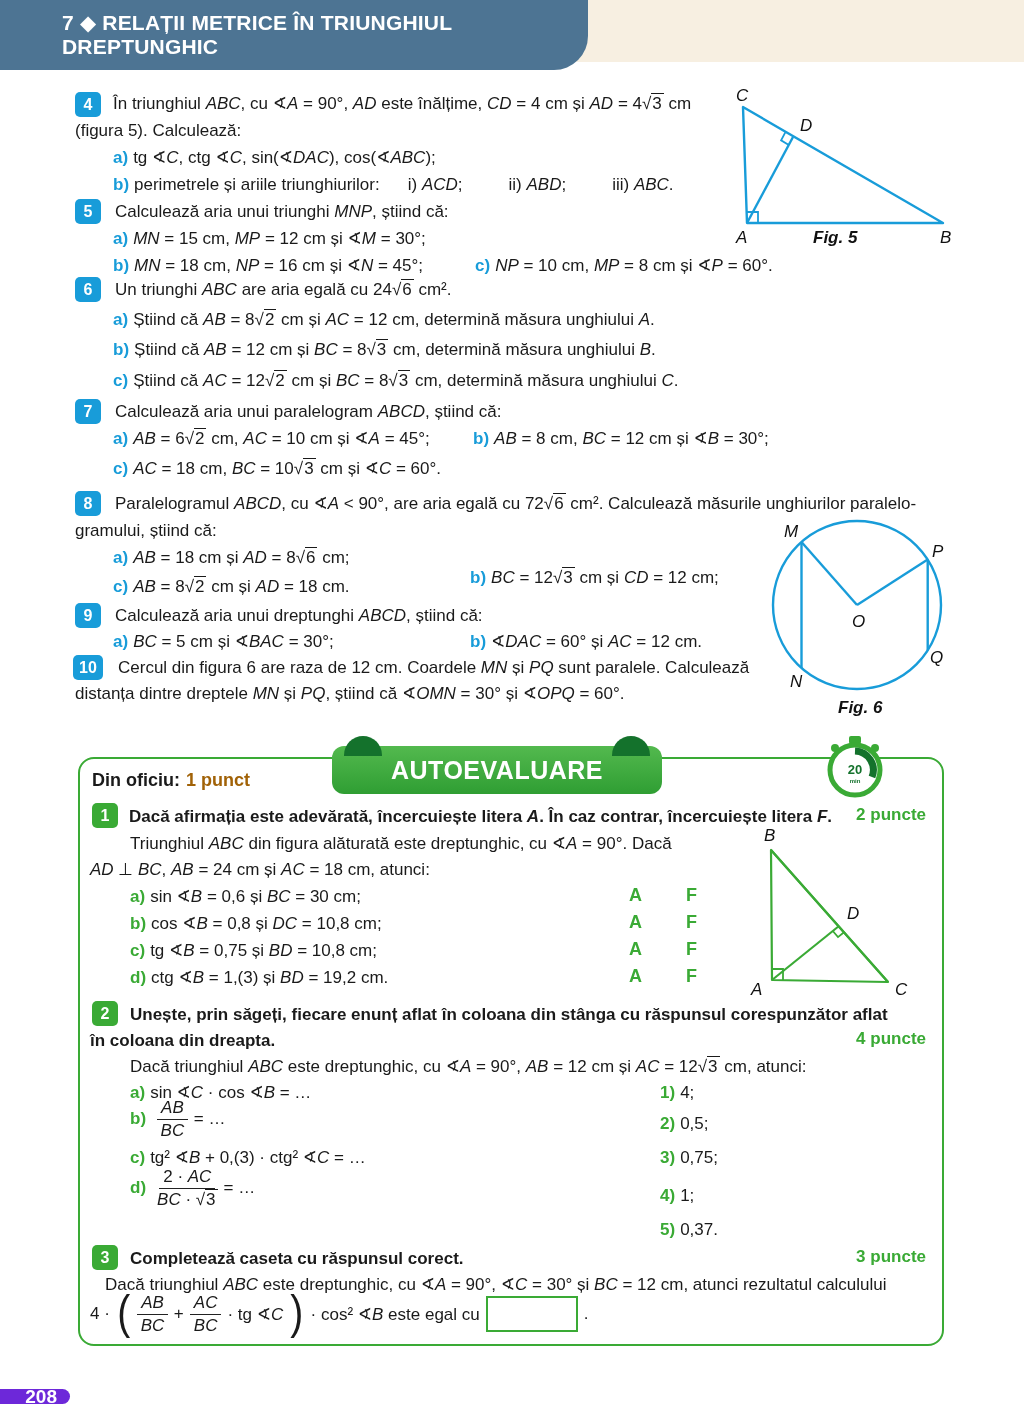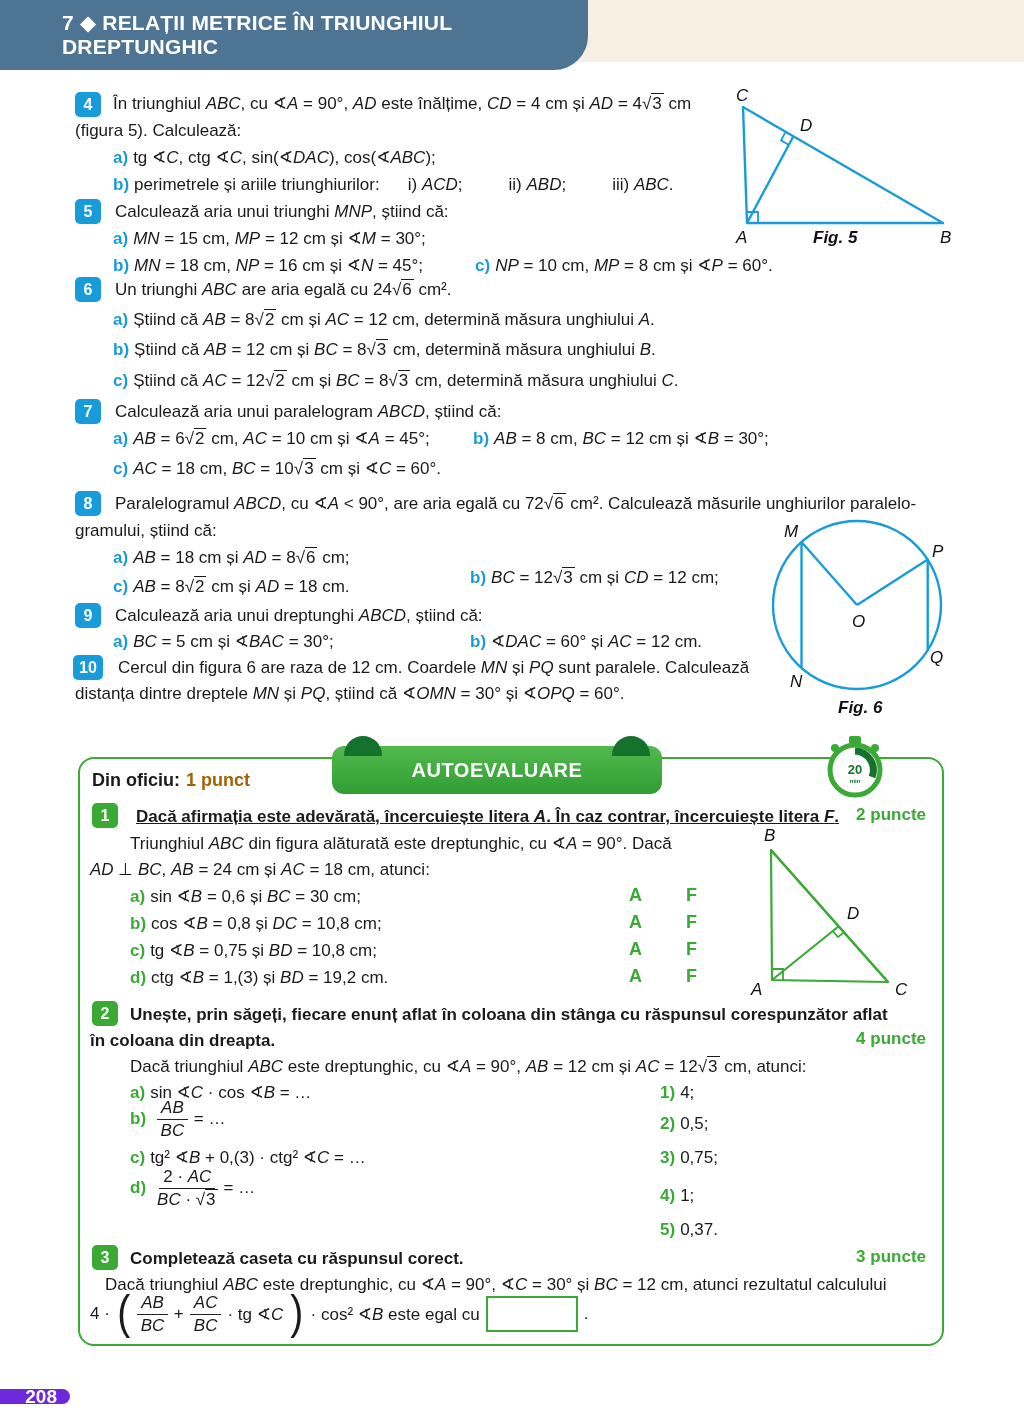--- a/index.html
+++ b/index.html
@@ -17,21 +17,21 @@
   .nbadge.blue{background:#189cd9;}
   .nbadge.green{background:#3aaa35;}
   .rad{border-top:1.6px solid currentColor;padding:0 2px 0 1px;}
   i{font-style:italic;}
   .gap28{margin-left:28px;}
   
   .autoeval{position:absolute;left:78px;top:757px;width:866px;height:589px;border:2.5px solid #3aaa35;
         border-radius:16px;box-sizing:border-box;}
   .banner{position:absolute;left:252px;top:-13px;width:330px;height:48px;z-index:2;
         background:linear-gradient(#53b94e,#2f9e33);border-radius:12px;display:flex;align-items:center;
-        justify-content:center;color:#fff;font-weight:bold;font-size:20px;letter-spacing:.5px;}
+        justify-content:center;color:#fff;font-weight:bold;font-size:25px;letter-spacing:.5px;}
   .banner::before,.banner::after{content:"";position:absolute;top:-10px;width:38px;height:20px;
         border-radius:19px 19px 0 0;background:#14722c;z-index:-1;}
   .banner::before{left:12px;} .banner::after{right:12px;}
   .oficiu{position:absolute;left:12px;top:11px;font-weight:bold;font-size:18px;}
   .oficiu .pts{color:#a16207;margin-left:6px;}
   .points{position:absolute;right:16px;color:#3aaa35;font-weight:bold;white-space:nowrap;}
   .bold{font-weight:bold;}
   .af{position:absolute;color:#3aaa35;font-weight:bold;font-size:18px;}
   .frow{position:absolute;display:flex;align-items:center;gap:6px;white-space:nowrap;}
   .frac{display:inline-flex;flex-direction:column;align-items:center;line-height:1.15;}
@@ -164,21 +164,21 @@
       <rect x="27" y="3" width="12" height="8" rx="2" fill="#3aaa35"></rect>
       <circle cx="13" cy="15" r="4" fill="#3aaa35"></circle>
       <circle cx="53" cy="15" r="4" fill="#3aaa35"></circle>
       <circle cx="33" cy="37" r="25" fill="#fff" stroke="#3aaa35" stroke-width="5"></circle>
       <path d="M 33 18 A 19 19 0 0 1 50 44" fill="none" stroke="#14722c" stroke-width="7"></path>
       <text x="33" y="41" text-anchor="middle" style="font-style:normal;font-weight:bold;font-size:13px;fill:#14722c;">20</text>
       <text x="33" y="50" text-anchor="middle" style="font-style:normal;font-weight:bold;font-size:6px;fill:#14722c;">min</text>
     </svg>
 
     <div class="nbadge green" style="left:12px;top:44px;">1</div>
-    <div class="line bold" style="left:56px;top:46px;text-decoration:underline;">Dacă afirmația este adevărată, încercuiește litera <i>A</i>. În caz contrar, încercuiește litera <i>F</i>.</div>
+    <div class="line bold" style="left:49px;top:46px;">Dacă afirmația este adevărată, încercuiește litera <i>A</i>. În caz contrar, încercuiește litera <i>F</i>.</div>
     <div class="points bold" style="top:46px;">2 puncte</div>
     <div class="line" style="left:50px;top:73px;">Triunghiul <i>ABC</i> din figura alăturată este dreptunghic, cu ∢<i>A</i> = 90°. Dacă</div>
     <div class="line" style="left:10px;top:99px;"><i>AD</i> ⊥ <i>BC</i>, <i>AB</i> = 24 cm și <i>AC</i> = 18 cm, atunci:</div>
 
     <div class="line" style="left:50px;top:126px;">
       <span class="gl">a)</span><span>sin ∢<i>B</i> = 0,6 și <i>BC</i> = 30 cm;</span>
     </div>
     <div class="line" style="left:50px;top:153px;">
       <span class="gl">b)</span><span>cos ∢<i>B</i> = 0,8 și <i>DC</i> = 10,8 cm;</span>
     </div>

